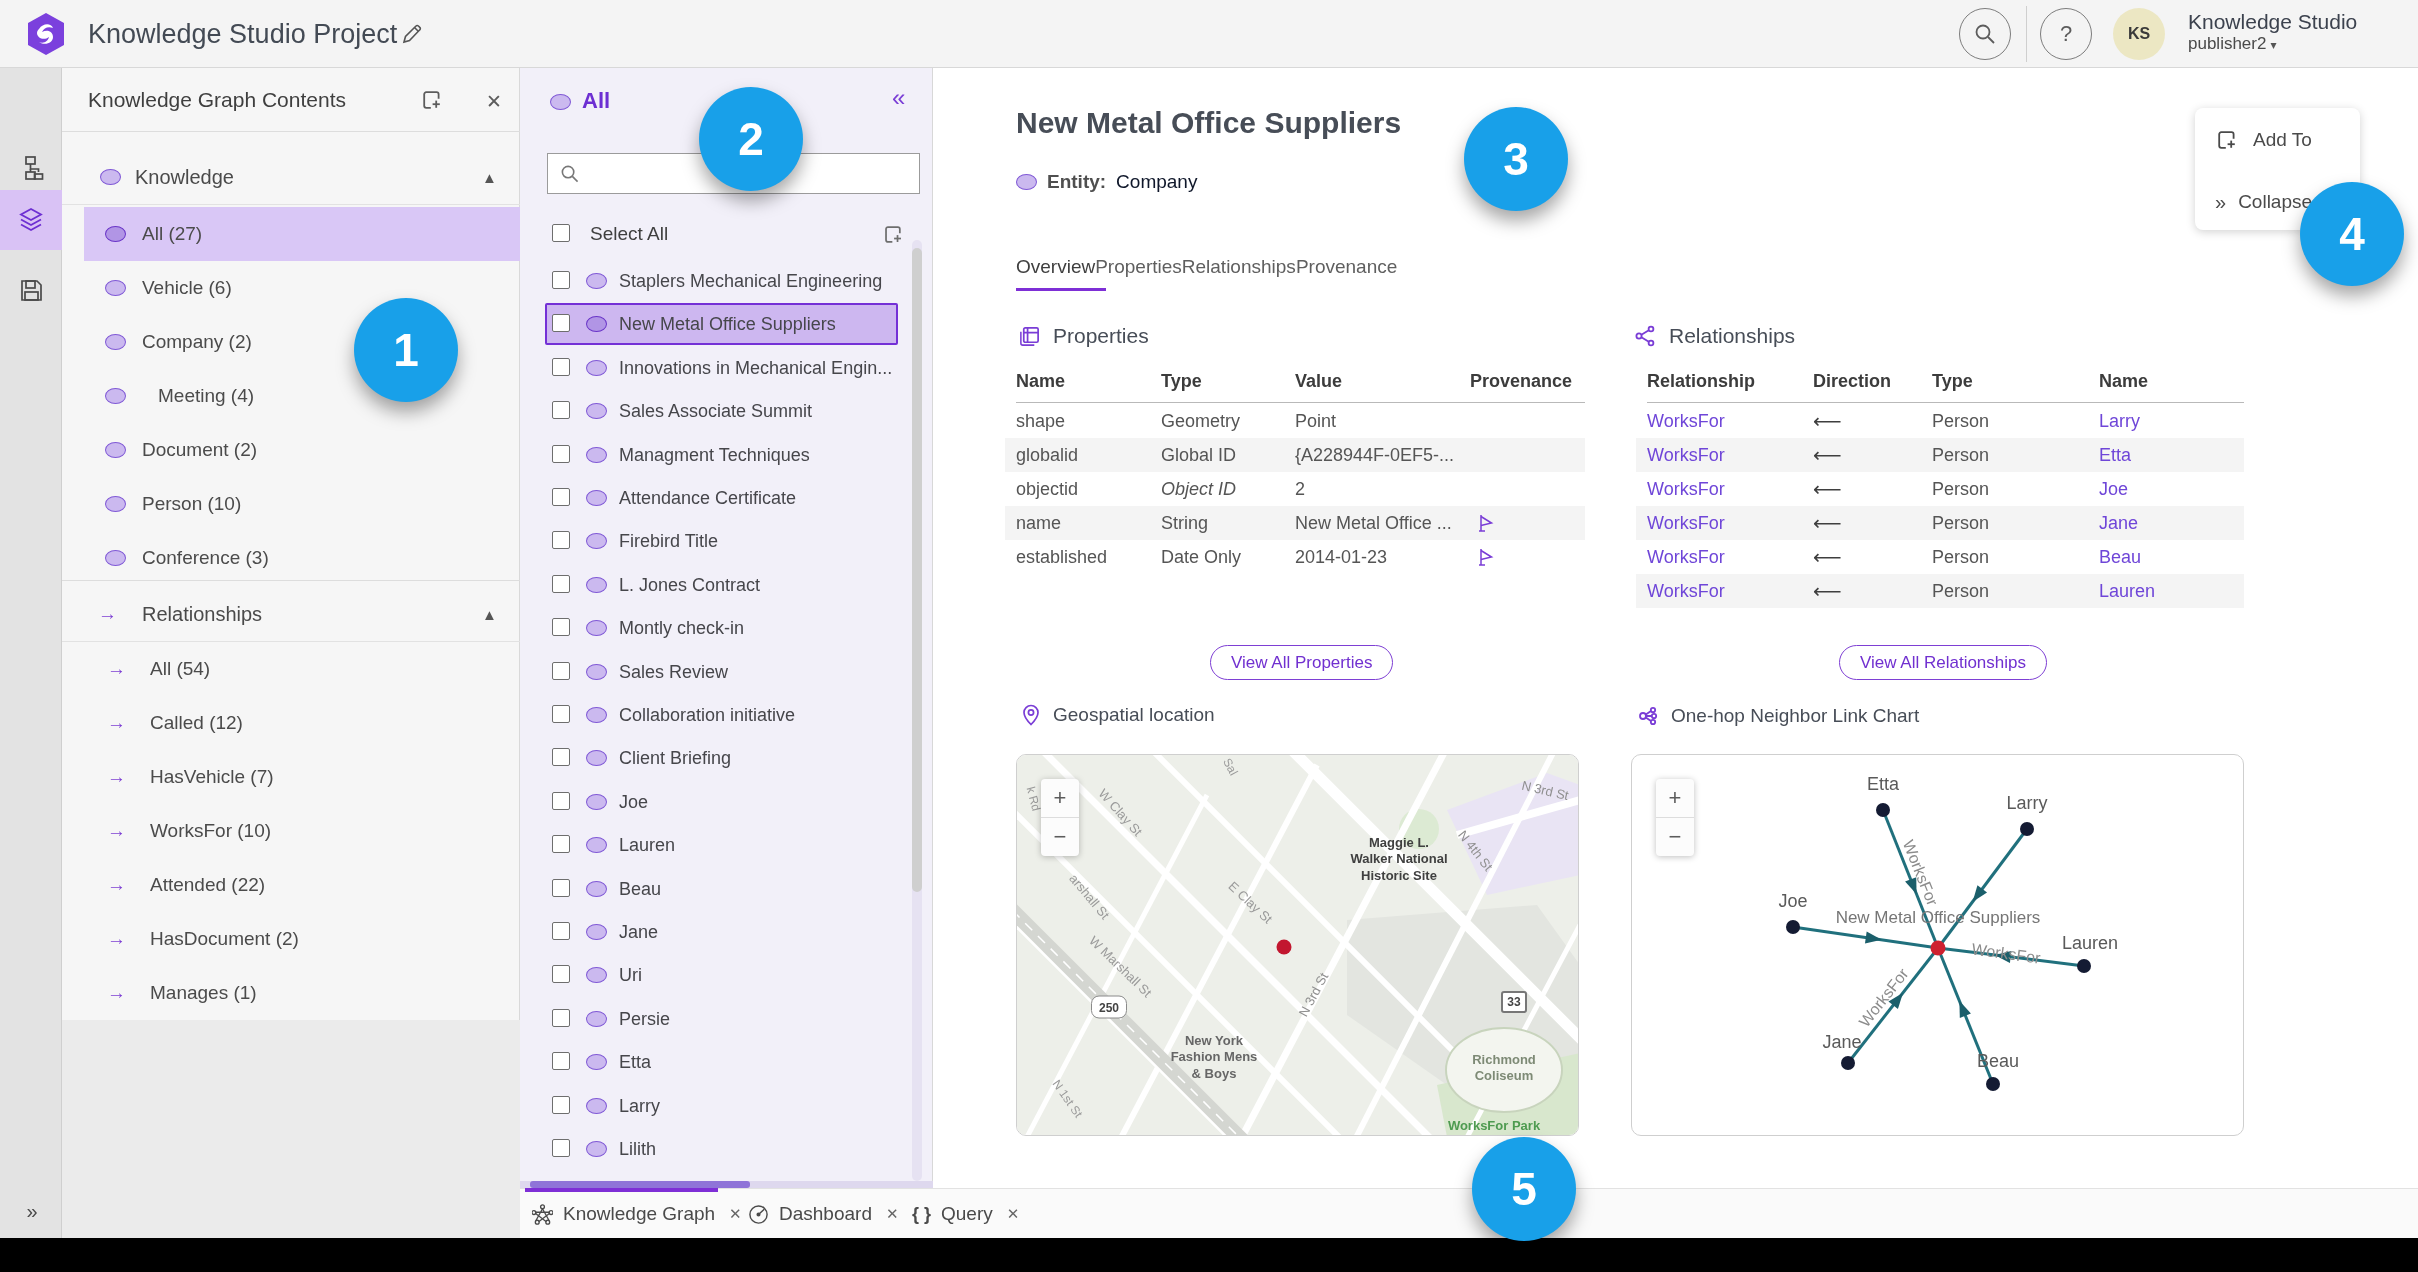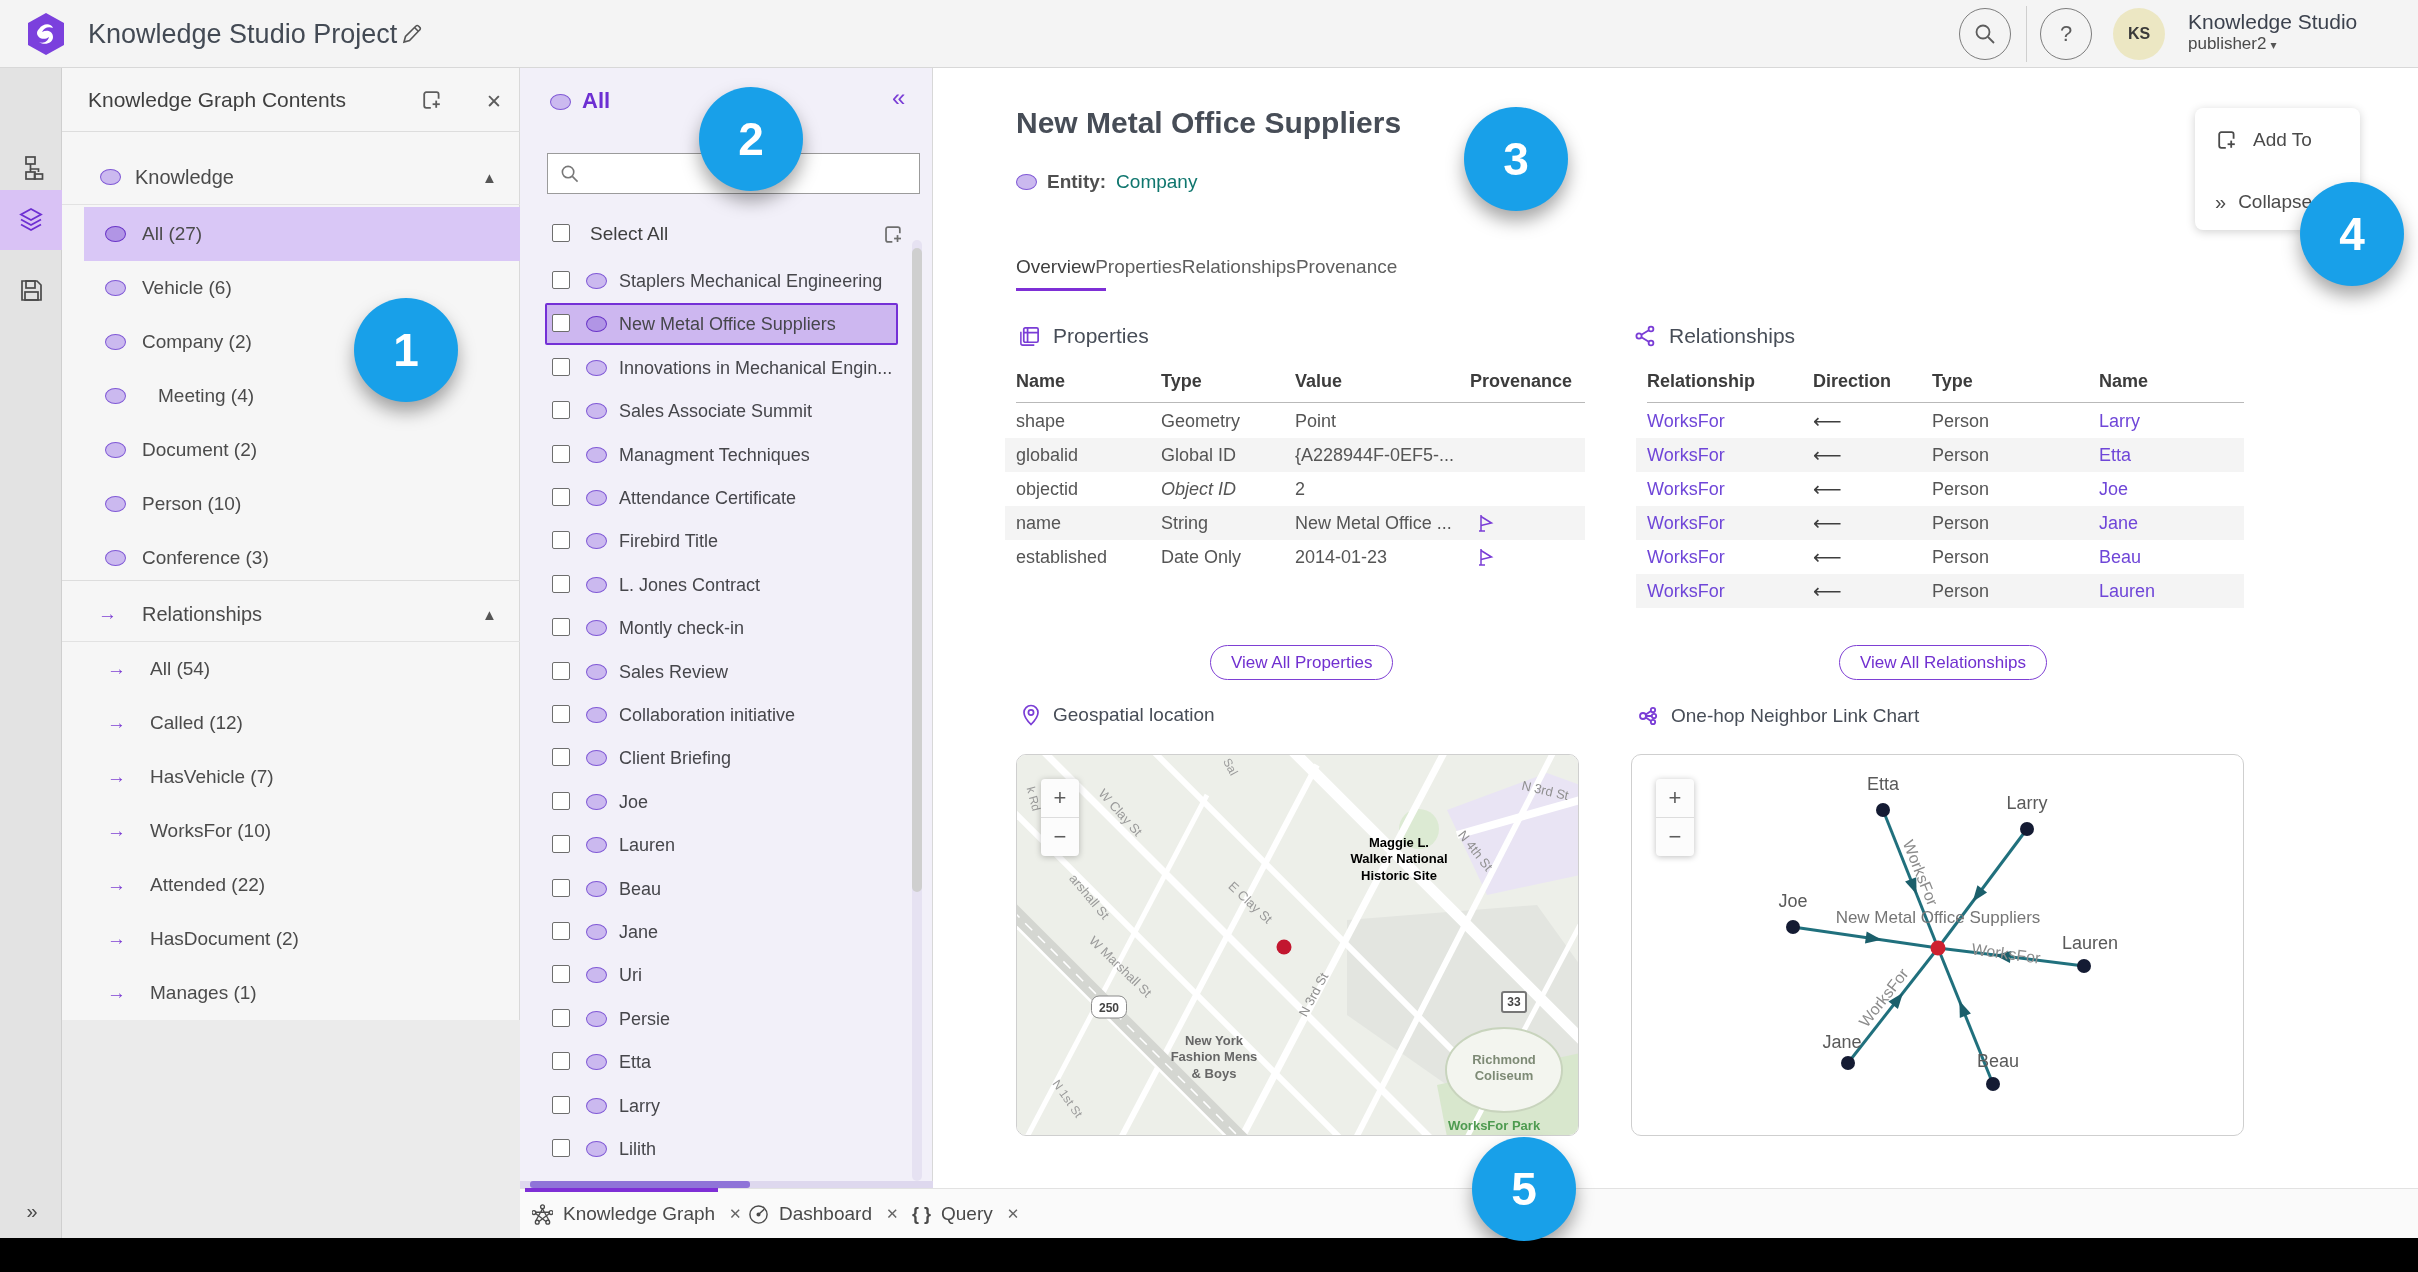--- a/index.html
+++ b/index.html
@@ -65,21 +65,21 @@
   #vscroll{position:absolute;left:392px;top:172px;width:10px;height:941px;background:#e6e2f2;border-radius:5px;}
   #vscroll-thumb{position:absolute;left:0;top:8px;width:10px;height:644px;background:#cfcfcf;border-radius:5px;cursor:pointer;}
   #hscroll{position:absolute;left:0;top:1113px;width:413px;height:7px;background:#ded8ee;}
   #hscroll-thumb{position:absolute;left:10px;top:0;width:220px;height:7px;background:#8f74d8;border-radius:3px;cursor:pointer;}
 
   
   #main{position:absolute;left:933px;top:68px;width:1485px;height:1170px;background:#ffffff;z-index:2;}
   #main-title{position:absolute;left:83px;top:38px;font-size:30px;font-weight:600;color:#474d57;}
   #entity-row{position:absolute;left:83px;top:102px;height:24px;display:flex;align-items:center;gap:10px;}
   #entity-label{font-size:19px;font-weight:bold;color:#4f4f4f;}
-  #entity-type{font-size:19px;color:#0f766e;}
+  #entity-type{font-size:19px;color:#0f172a;}
   #main-tabs{position:absolute;left:83px;top:188px;height:30px;display:flex;}
   .main-tab{font-size:19px;color:#5f5f5f;cursor:pointer;white-space:nowrap;}
   .main-tab.active{color:#3f3f3f;}
   #tab-underline{position:absolute;left:83px;top:220px;width:90px;height:3px;background:#7e2fd6;}
   .sec-hdr{position:absolute;top:256px;display:flex;align-items:center;gap:12px;}
   .sec-title{font-size:21px;color:#474d57;}
   .thead-cell{position:absolute;top:303px;font-size:18px;font-weight:bold;color:#3c3c3c;}
   .thead-line{position:absolute;top:334px;height:1px;background:#b9b9b9;}
   .trow{position:absolute;height:34px;}
   .trow.alt{background:#f4f4f4;}
@@ -619,21 +619,21 @@
           <path d="M440,80 L563,45" stroke-width="8"></path>
         </g>
         <path d="M-30,130 L340,500" stroke="#d4d6d1" stroke-width="15" fill="none"></path>
         <path d="M-30,130 L340,500" stroke="#ffffff" stroke-width="1.5" stroke-dasharray="10 8" fill="none"></path>
         <ellipse cx="487" cy="315" rx="58" ry="42" fill="#f3f5ef" stroke="#c8d4bd" stroke-width="2"></ellipse>
       </svg>
       <div id="map-overlay">
           <div class="map-label" style="left: 16px; top: 44px; --r: 75deg; font-size: 12px; color: rgb(154, 154, 154);">k Rd</div>
           <div class="map-label" style="left: 103px; top: 58px; --r: 48deg; font-size: 13px; color: rgb(154, 154, 154);">W Clay St</div>
           <div class="map-label" style="left: 213px; top: 12px; --r: 62deg; font-size: 12px; color: rgb(154, 154, 154);">Sal</div>
-          <div class="map-label" style="left: 382px; top: 104px; --r: 0deg; font-size: 13px; color: #000000; font-weight: bold;">Maggie L.
+          <div class="map-label" style="left: 382px; top: 104px; --r: 0deg; font-size: 13px; color: #404040; font-weight: bold;">Maggie L.
 Walker National
 Historic Site</div>
           <div class="map-label" style="left: 528px; top: 36px; --r: 13deg; font-size: 13px; color: rgb(143, 143, 143);">N 3rd St</div>
           <div class="map-label" style="left: 458px; top: 96px; --r: 52deg; font-size: 13px; color: rgb(143, 143, 143);">N 4th St</div>
           <div class="map-label" style="left: 72px; top: 142px; --r: 50deg; font-size: 13px; color: rgb(154, 154, 154);">arshall St</div>
           <div class="map-label" style="left: 103px; top: 212px; --r: 44deg; font-size: 13px; color: rgb(154, 154, 154);">W Marshall St</div>
           <div class="map-label" style="left: 233px; top: 148px; --r: 43deg; font-size: 13px; color: rgb(154, 154, 154);">E Clay St</div>
           <div class="map-label" style="left: 297px; top: 240px; --r: -62deg; font-size: 13px; color: rgb(143, 143, 143);">N 3rd St</div>
           <div class="map-label" style="left: 197px; top: 302px; --r: 0deg; font-size: 13px; color: rgb(102, 102, 102); font-weight: bold;">New York
 Fashion Mens

